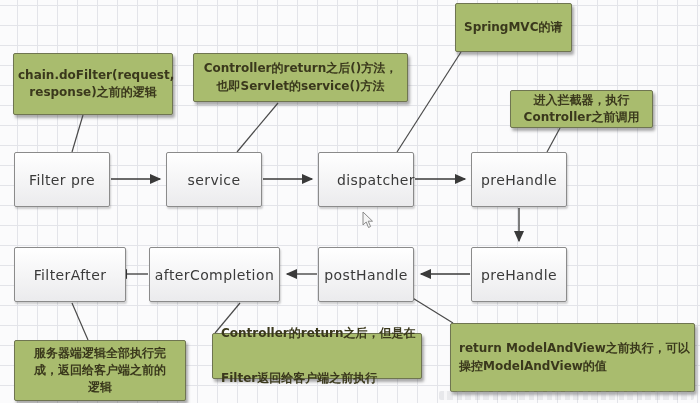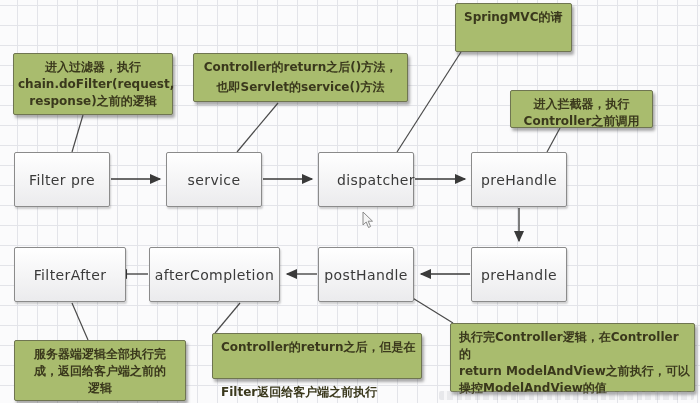--- a/index.html
+++ b/index.html
@@ -30,21 +30,21 @@
     position:absolute;
     box-sizing:border-box;
     background:#a9bc6e;
     border:1px solid #6f7551;
     border-radius:2px;
     box-shadow:2px 3px 3px rgba(70,70,70,0.45);
     color:#3a381c;
     font-size:12px;font-weight:bold;line-height:1.42;
     text-align:center;
     padding:5px 4px;
-    display:flex;flex-direction:column;justify-content:space-between;
+    display:flex;flex-direction:column;justify-content:center;
   }
   .note.left{text-align:left;padding-left:8px;}
   #node-filter-pre     {left:14px;  top:152px; width:96px;  height:55px;}
   #node-service        {left:166px; top:152px; width:96px;  height:55px;}
   #node-dispatcher     {left:318px; top:152px; width:96px;  height:55px;padding-left:20px;}
   #node-prehandle      {left:471px; top:152px; width:96px;  height:55px;}
   #node-filterafter    {left:14px;  top:247px; width:112px;  height:55px;}
   #node-aftercompletion{left:149px; top:247px; width:131px; height:55px;}
   #node-posthandle     {left:318px; top:247px; width:96px;  height:55px;}
   #node-controller     {left:471px; top:247px; width:96px;  height:55px;}
@@ -96,21 +96,20 @@
   <div class="node" id="node-filter-pre">Filter pre</div>
   <div class="node" id="node-service">service</div>
   <div class="node" id="node-dispatcher">dispatcher</div>
   <div class="node" id="node-prehandle">preHandle</div>
   <div class="node" id="node-filterafter">FilterAfter</div>
   <div class="node" id="node-aftercompletion">afterCompletion</div>
   <div class="node" id="node-posthandle">postHandle</div>
   <div class="node" id="node-controller">preHandle</div>
 
   <div class="note" id="note-1">
-    <div>进入过滤器，执行</div>
     <div>chain.doFilter(request,</div>
     <div>response)之前的逻辑</div>
   </div>
   <div class="note" id="note-2">
     <div>Controller的return之后()方法，</div>
     <div>也即Servlet的service()方法</div>
   </div>
   <div class="note left" id="note-3">
     <div>SpringMVC的请</div>
   </div>
@@ -121,21 +120,20 @@
   <div class="note" id="note-5">
     <div>服务器端逻辑全部执行完</div>
     <div>成，返回给客户端之前的</div>
     <div>逻辑</div>
   </div>
   <div class="note left" id="note-6">
     <div>Controller的return之后，但是在</div>
     <div>Filter返回给客户端之前执行</div>
   </div>
   <div class="note left" id="note-7">
-    <div>执行完Controller逻辑，在Controller的</div>
     <div>return ModelAndView之前执行，可以</div>
     <div>操控ModelAndView的值</div>
   </div>
 
   <svg id="cursor" viewBox="0 0 12 18">
     <path d="M1,1 L1,14 L4.2,11 L6.5,16.5 L8.6,15.5 L6.2,10.2 L10.5,10.2 Z" fill="#f5f5f5" stroke="#8a8a8a" stroke-width="1"></path>
   </svg>
 
   <div id="watermark"></div>
 

